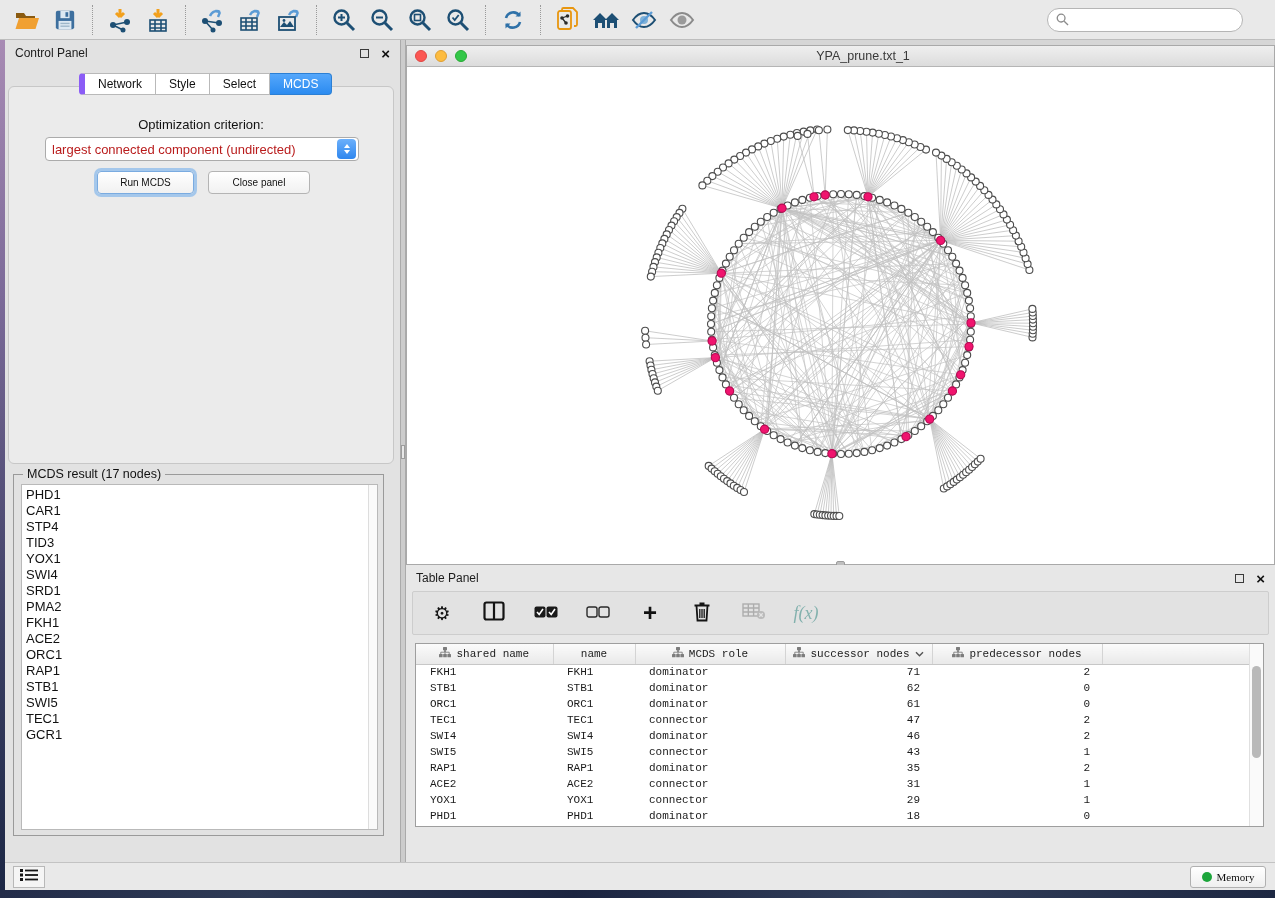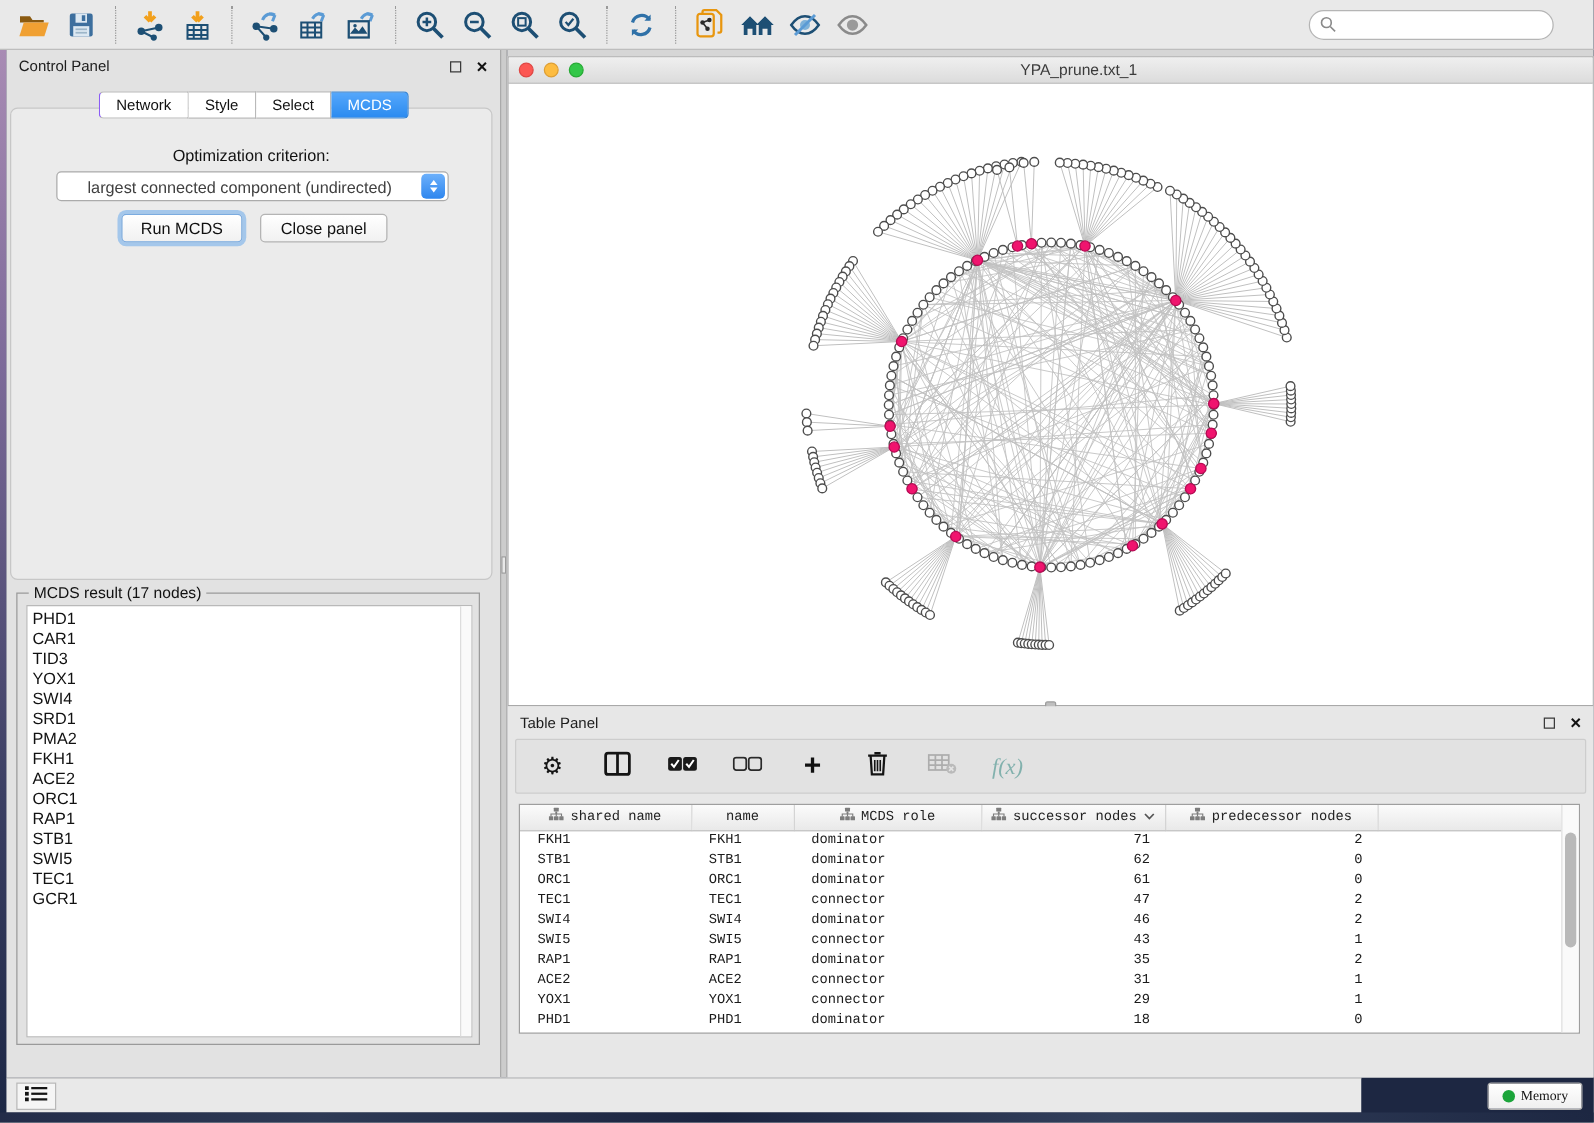--- a/index.html
+++ b/index.html
@@ -31,37 +31,37 @@
   #control-panel { left:5px; top:40px; width:395px; height:822px; background:#e2e2e2; }
   .panel-header { height:26px; display:flex; align-items:center; padding:0 10px; }
   .panel-title { font-size:12px; color:#1c1c1c; }
   .panel-header .spacer { flex:1; }
   .float-icon { width:9px; height:9px; border:1.5px solid #3a3a3a; margin-right:12px; }
   .close-icon { font-size:15px; font-weight:bold; color:#111; line-height:1; }
 
   #cp-tabs { left:74px; top:33px; display:flex; z-index:3; }
   .cp-tab { font-size:12px; color:#111; background:#fff; border:1px solid #b9b9b9;
     border-left:none; padding:3px 13px; height:22px; display:flex; align-items:center; }
-  .cp-tab:first-child { border-left:1px solid #8b5cf6; border-radius:4px 0 0 4px; }
+  .cp-tab:first-child { border-left:6px solid #8b5cf6; border-radius:4px 0 0 4px; }
   .cp-tab:last-child { border-radius:0 4px 4px 0; }
   .cp-tab.active { background:linear-gradient(#55a7fb,#2b8bf0); color:#fff; border-color:#2b7fd4; }
 
   #cp-content { left:3px; top:46px; width:386px; height:378px; background:#ebebeb;
     border:1px solid #c7c7c7; border-radius:6px; }
   #opt-label { top:30px; width:100%; text-align:center; font-size:13px; color:#111; }
   #criterion-select { left:36px; top:50px; width:314px; height:24px; background:#fff;
     border:1px solid #ababab; border-radius:4px; display:flex; align-items:center; }
-  #criterion-value { flex:1; font-size:13px; color:#404040; padding-left:24px; white-space:nowrap; }
+  #criterion-value { flex:1; font-size:13px; color:#b91c1c; padding-left:6px; white-space:nowrap; }
   #criterion-spinner { width:19px; height:20px; margin-right:2px; border-radius:4px;
     background:linear-gradient(#6cb0fb,#2e86ee); display:flex; flex-direction:column;
     align-items:center; justify-content:center; gap:2px; }
   .tri-up { width:0; height:0; border-left:3.5px solid transparent; border-right:3.5px solid transparent; border-bottom:4.5px solid #fff; }
   .tri-down { width:0; height:0; border-left:3.5px solid transparent; border-right:3.5px solid transparent; border-top:4.5px solid #fff; }
   .cp-btn { top:84px; height:23px; background:linear-gradient(#ffffff,#f1f1f1);
-    border:1px solid #b4b4b4; border-radius:4px; font-size:13px; color:#111;
+    border:1px solid #b4b4b4; border-radius:4px; font-size:10px; color:#111;
     display:flex; align-items:center; justify-content:center; }
   #run-mcds-btn { left:88px; width:97px; border-color:#7aabe0; box-shadow:0 0 0 3px rgba(106,169,235,.55); }
   #close-panel-btn { left:199px; width:102px; }
 
   #result-group { left:8px; top:434px; width:371px; height:362px; border:1px solid #9a9a9a; }
   #result-legend { left:9px; top:-8px; padding:0 4px; background:#e2e2e2; font-size:12.5px; color:#111; }
   #result-list-wrap { left:7px; top:9px; width:357px; height:346px; background:#fff;
     border:1px solid #b9b9b9; display:flex; }
   #result-list { flex:1; padding:2px 0 0 4px; overflow:hidden; }
   .mcds-item { font-size:13px; line-height:16px; color:#111; }
@@ -114,21 +114,21 @@
     background:#b9b9b9; border-radius:5px; }
 
   #bottom-tabs { top:268px; left:0; width:100%; display:flex; justify-content:center; }
   .bt-tab { font-size:12px; color:#111; background:#fff; border:1px solid #b9b9b9; border-left:none;
     padding:3px 14px; height:23px; display:flex; align-items:center; }
   .bt-tab:first-child { border-left:1px solid #b9b9b9; border-radius:4px 0 0 4px; }
   .bt-tab:last-child { border-radius:0 4px 4px 0; }
   .bt-tab.active { background:linear-gradient(#55a7fb,#2b8bf0); color:#fff; border-color:#2b7fd4; }
 
   
-  #statusbar { left:5px; top:862px; width:1084px; height:28px; background:#e9e9e9;
+  #statusbar { left:5px; top:862px; width:1270px; height:28px; background:#e9e9e9;
     border-top:1px solid #c3c3c3;font-family:Liberation Serif, serif; }
   #menu-list-btn { left:8px; top:3px; width:32px; height:22px; background:#f5f5f5;
     border:1px solid #b8b8b8; display:flex; align-items:center; justify-content:center; }
   #memory-btn { left:1185px; top:3px; width:76px; height:22px; background:linear-gradient(#ffffff,#efefef);
     border:1px solid #b0b0b0; border-radius:3px; display:flex; align-items:center; justify-content:center; gap:5px; }
   #memory-dot { width:10px; height:10px; border-radius:50%; background:#1ca53b; }
   #memory-label { font-size:11px; color:#111; }
 </style>
 </head>
 <body>
@@ -347,20 +347,21 @@
       </div>
       <div id="run-mcds-btn" class="abs cp-btn">Run MCDS</div>
       <div id="close-panel-btn" class="abs cp-btn">Close panel</div>
     </div>
     <div id="result-group" class="abs">
       <span id="result-legend" class="abs">MCDS result (17 nodes)</span>
       <div id="result-list-wrap" class="abs">
         <div id="result-list">
             <div class="mcds-item">PHD1</div>
             <div class="mcds-item">CAR1</div>
+            <div class="mcds-item">STP4</div>
             <div class="mcds-item">TID3</div>
             <div class="mcds-item">YOX1</div>
             <div class="mcds-item">SWI4</div>
             <div class="mcds-item">SRD1</div>
             <div class="mcds-item">PMA2</div>
             <div class="mcds-item">FKH1</div>
             <div class="mcds-item">ACE2</div>
             <div class="mcds-item">ORC1</div>
             <div class="mcds-item">RAP1</div>
             <div class="mcds-item">STB1</div>

